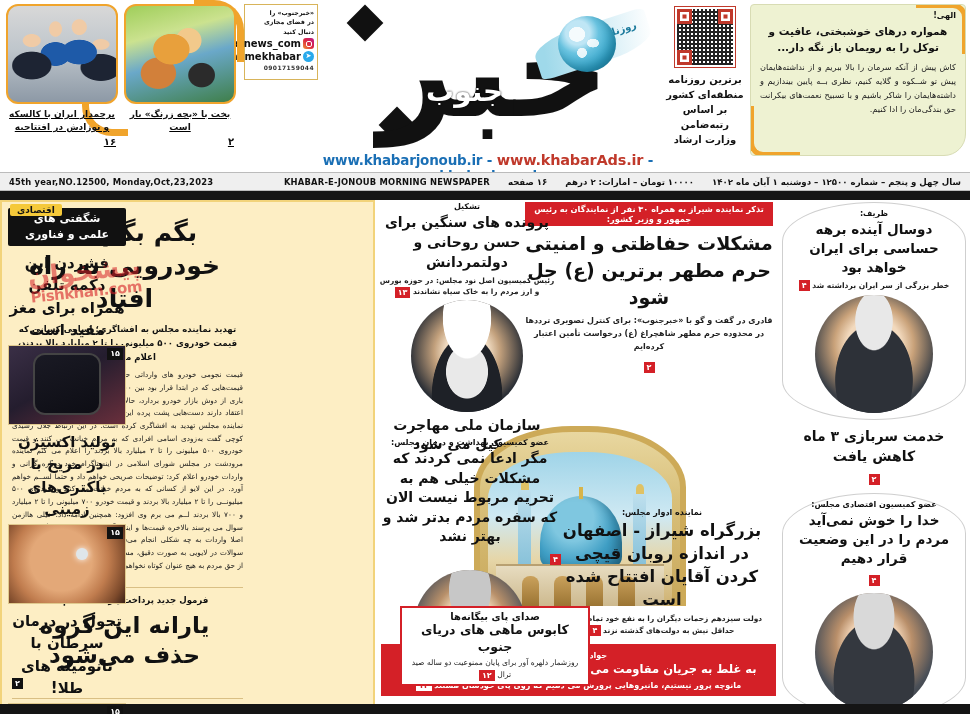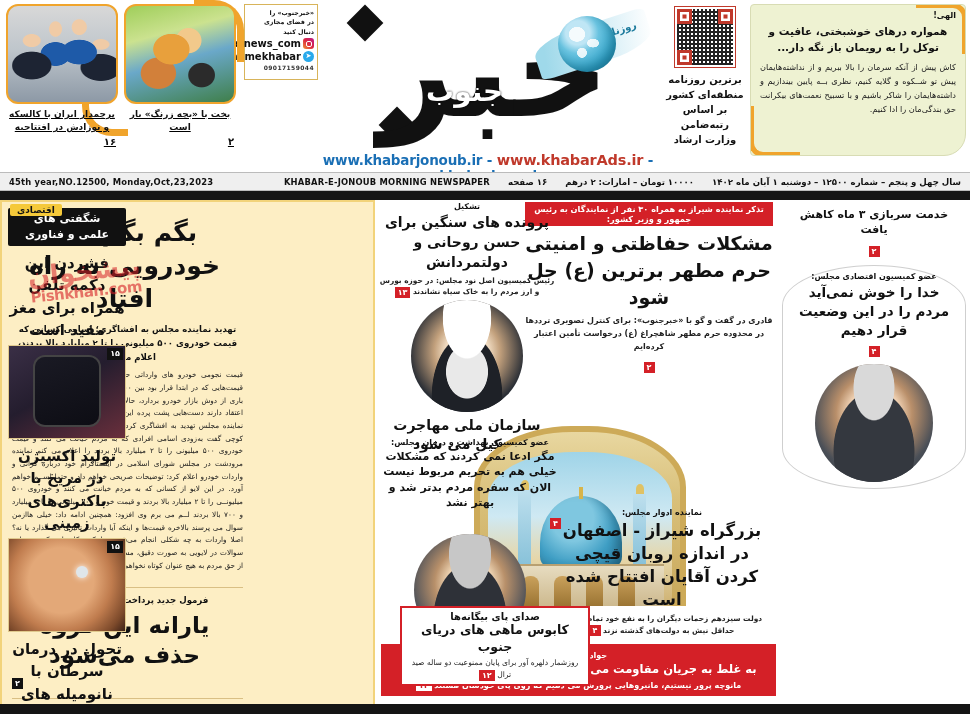--- a/index.html
+++ b/index.html
@@ -203,21 +203,21 @@
   .main {
     position: absolute; top: 200px; left: 0; width: 970px; height: 514px;
     direction: rtl;
   }
 
   
   .col-right { position: absolute; top: 0; right: 0; width: 192px; height: 514px; padding: 2px 4px 0 4px; }
   .oval-card { position: relative; border: 1px solid #cfcfcf; border-radius: 50%/18%; padding: 6px 8px 4px; margin-bottom: 2px; background:#fff; }
   .kicker { font-size: 8px; font-weight: bold; color: #111; text-align: center; margin-bottom: 2px; }
   .hl-sm { font-size: 13.5px; font-weight: bold; color: #111; line-height: 1.4; text-align: center; }
-  .hl-xs { font-size: 11px; font-weight: bold; color: #111; line-height: 1.4; text-align: center; }
+  .hl-xs { font-size: 14px; font-weight: bold; color: #111; line-height: 1.4; text-align: center; }
   .sub-sm { font-size: 7.6px; font-weight: bold; color: #222; text-align: center; line-height: 1.5; margin-top: 3px; }
   .pgbadge {
     display: inline-block; background: #d42027; color: #fff;
     font-size: 8px; font-weight: bold; padding: 0 3px; line-height: 11px;
     min-width: 11px; text-align: center; vertical-align: middle;
   }
   .portrait-circ { width: 118px; height: 118px; border-radius: 50%; margin: 4px auto 2px; overflow: hidden; position: relative; }
   .p-zarif { background: radial-gradient(circle at 50% 42%, #f2d9bd 0 30%, #c9a27a 44%, #3a3f46 70%, #23262b 100%); }
   .p-zarif::after { content:""; position:absolute; inset:0;
     background: radial-gradient(ellipse at 50% 22%, #e8e8e8 0 22%, transparent 23%),
@@ -303,21 +303,21 @@
   .lead-kick { font-size: 8.6px; font-weight: bold; color: #111; text-align: center; line-height: 1.6; margin-top: 6px; }
   .lead-body { font-size: 7.3px; color: #1a1a1a; line-height: 1.74; text-align: justify; margin-top: 5px; }
   .lead-cont { font-size: 7.6px; font-weight: bold; color: #111; text-align: left; }
 
   .sidebar-sci { position: absolute; top: 6px; left: 6px; width: 118px; }
   .sci-badge {
     background: #111; color: #fff; font-size: 11px; font-weight: bold;
     text-align: center; padding: 3px 4px; line-height: 1.45; border-radius: 2px;
   }
   .sci-title { font-size: 15px; font-weight: bold; color: #111; text-align: center; line-height: 1.5; margin-top: 5px; }
-  .sci-img { width: 100%; height: 94px; margin-top: 3px; position: relative; overflow: hidden; border: 1px solid #e0c98d; padding-left: 10px; }
+  .sci-img { width: 100%; height: 80px; margin-top: 3px; position: relative; overflow: hidden; border: 1px solid #e0c98d; padding-left: 10px; }
   .img-phone { background: linear-gradient(150deg, #3a2f46 0%, #241d2e 45%, #6a2f3c 100%); }
   .img-phone::after { content:""; position:absolute; left:22%; top:12%; width:56%; height:74%;
     background: linear-gradient(160deg,#1a1a24,#0d0d14); border-radius:10px; box-shadow:0 0 0 2px #444; }
   .img-mars { background: radial-gradient(circle at 45% 45%, #e3a878 0 40%, #c07c4e 62%, #7d4a2b 85%, #3b2116 100%); }
   .img-mars::after { content:""; position:absolute; left:58%; top:30%; width:12px; height:12px; background:#dfe6ea; border-radius:50%; box-shadow:0 0 6px #fff; }
   .img-cell { background: linear-gradient(150deg,#7e8fa8 0%, #5b6b85 60%, #3b4557 100%); }
   .img-cell::after { content:""; position:absolute; left:18%; top:22%; width:64%; height:58%;
     background: radial-gradient(ellipse at 45% 50%, #f0d9c0 0 45%, #d8b894 70%, #b08f6c 100%); border-radius:50%; transform: rotate(-18deg); }
   .pg-square {
     position: absolute; background: #111; color: #fff; font-size: 8px; font-weight: bold;
@@ -430,20 +430,29 @@
     <div class="ib-cell ib-en">KHABAR-E-JONOUB MORNING NEWSPAPER</div>
     <div class="ib-spacer"></div>
     <div class="ib-cell ib-en">45th year,NO.12500, Monday,Oct,23,2023</div>
   </div>
   <div class="blackstrip"></div>
 
   <div class="main">
 
     <div class="col-right">
 
+      <div class="oval-card">
+        <div class="kicker">ظریف:</div>
+        <div class="hl-sm">دوسال آینده برهه حساسی برای ایران خواهد بود</div>
+        <div class="sub-sm">
+          <span>خطر بزرگی از سر ایران برداشته شد</span>
+          <span class="pgbadge">۴</span>
+        </div>
+        <div class="portrait-circ p-zarif"></div>
+      </div>
 
       <div class="mid-brief">
         <div class="hl-xs">خدمت سربازی ۳ ماه کاهش یافت</div>
         <div style="margin-top:3px"><span class="pgbadge">۲</span></div>
       </div>
 
       <div class="oval-card">
         <div class="kicker">عضو کمیسیون اقتصادی مجلس:</div>
         <div class="hl-sm">خدا را خوش نمی‌آید مردم را در این وضعیت قرار دهیم</div>
         <div style="text-align:center;margin-top:2px"><span class="pgbadge">۴</span></div>

